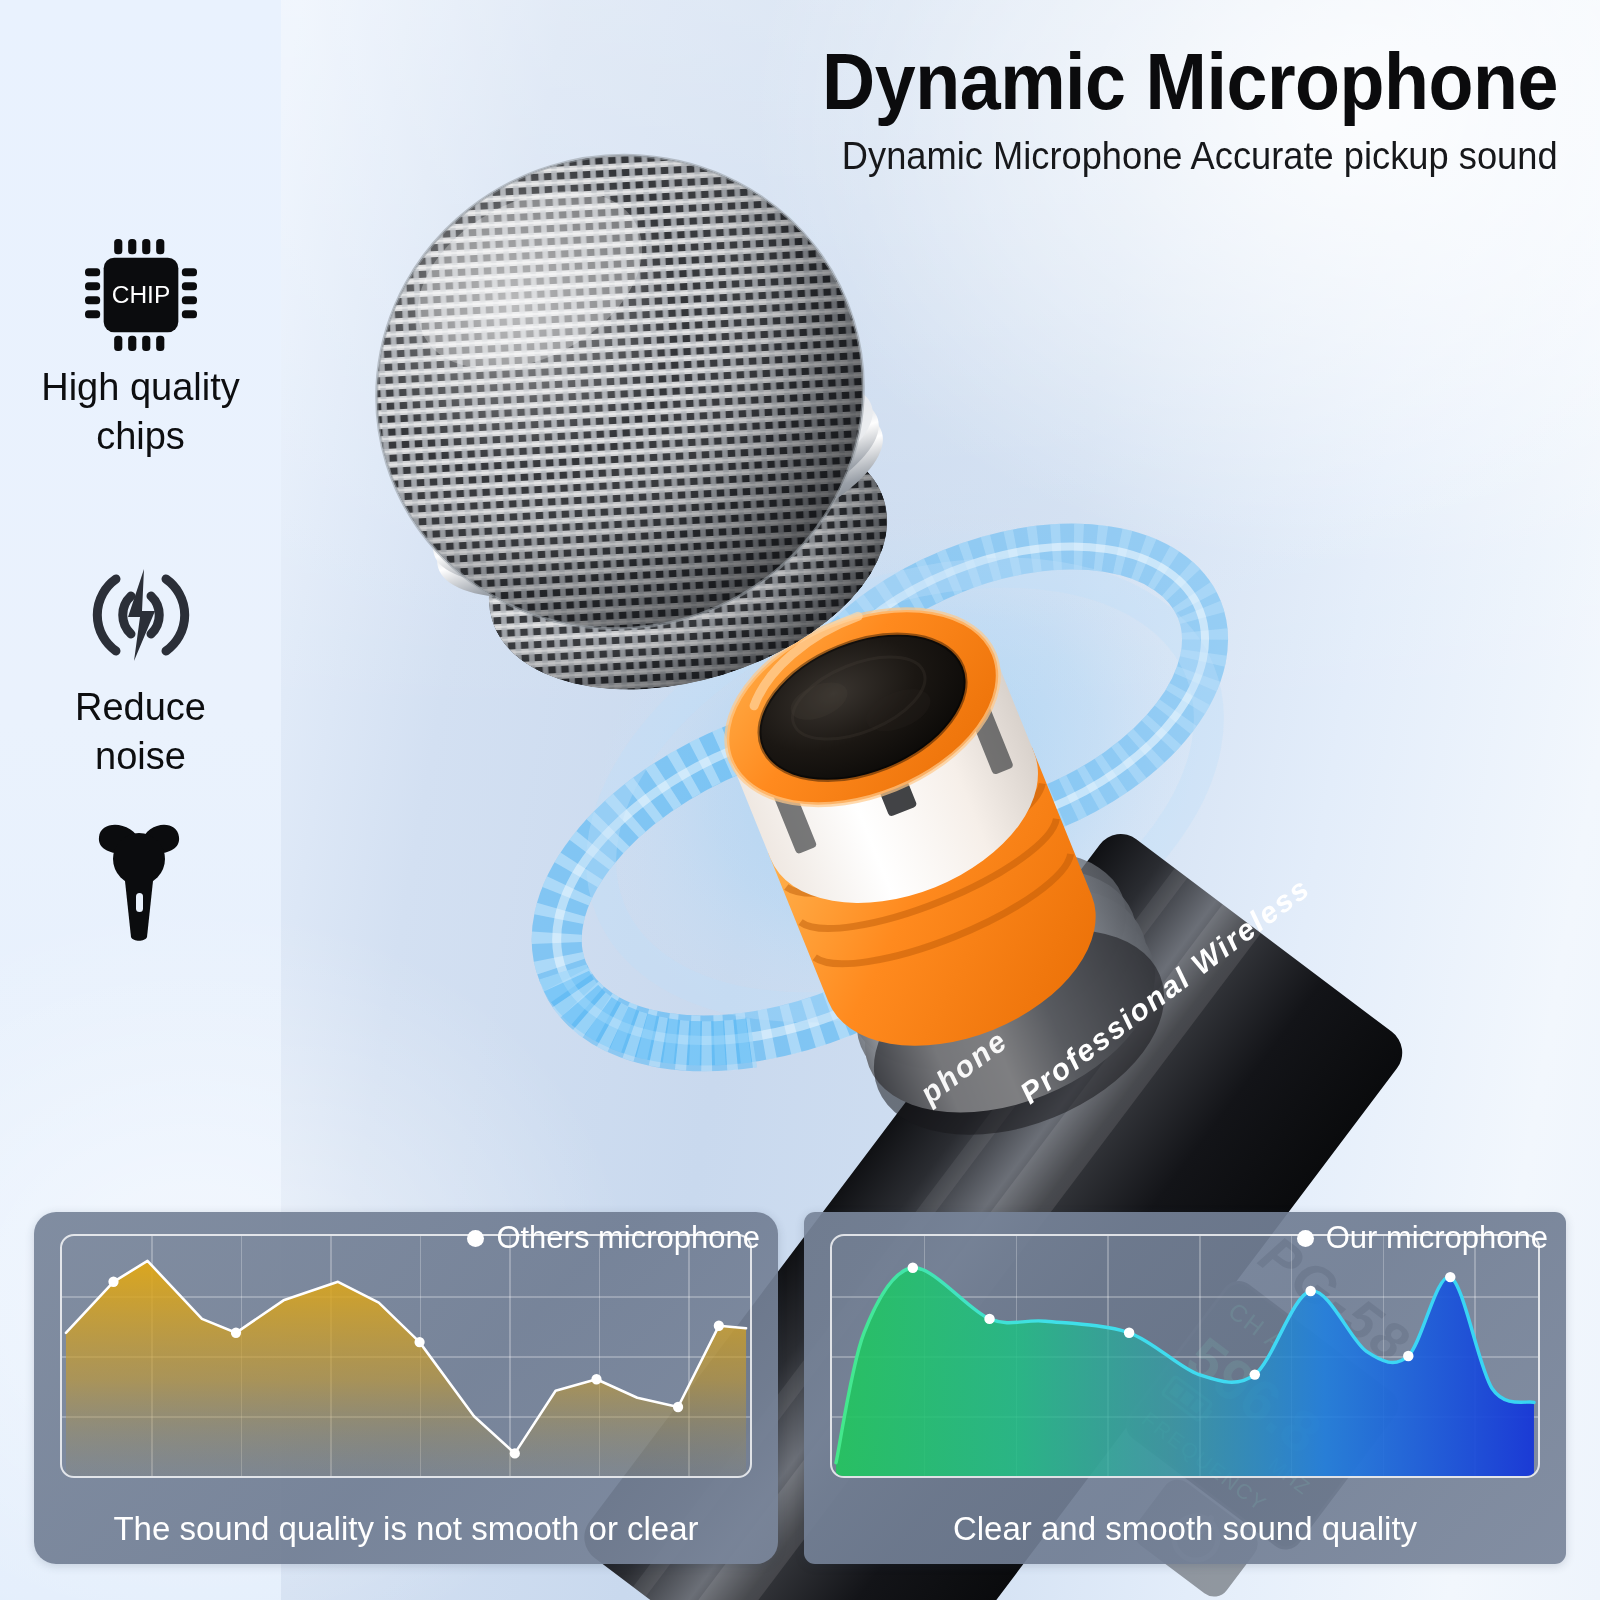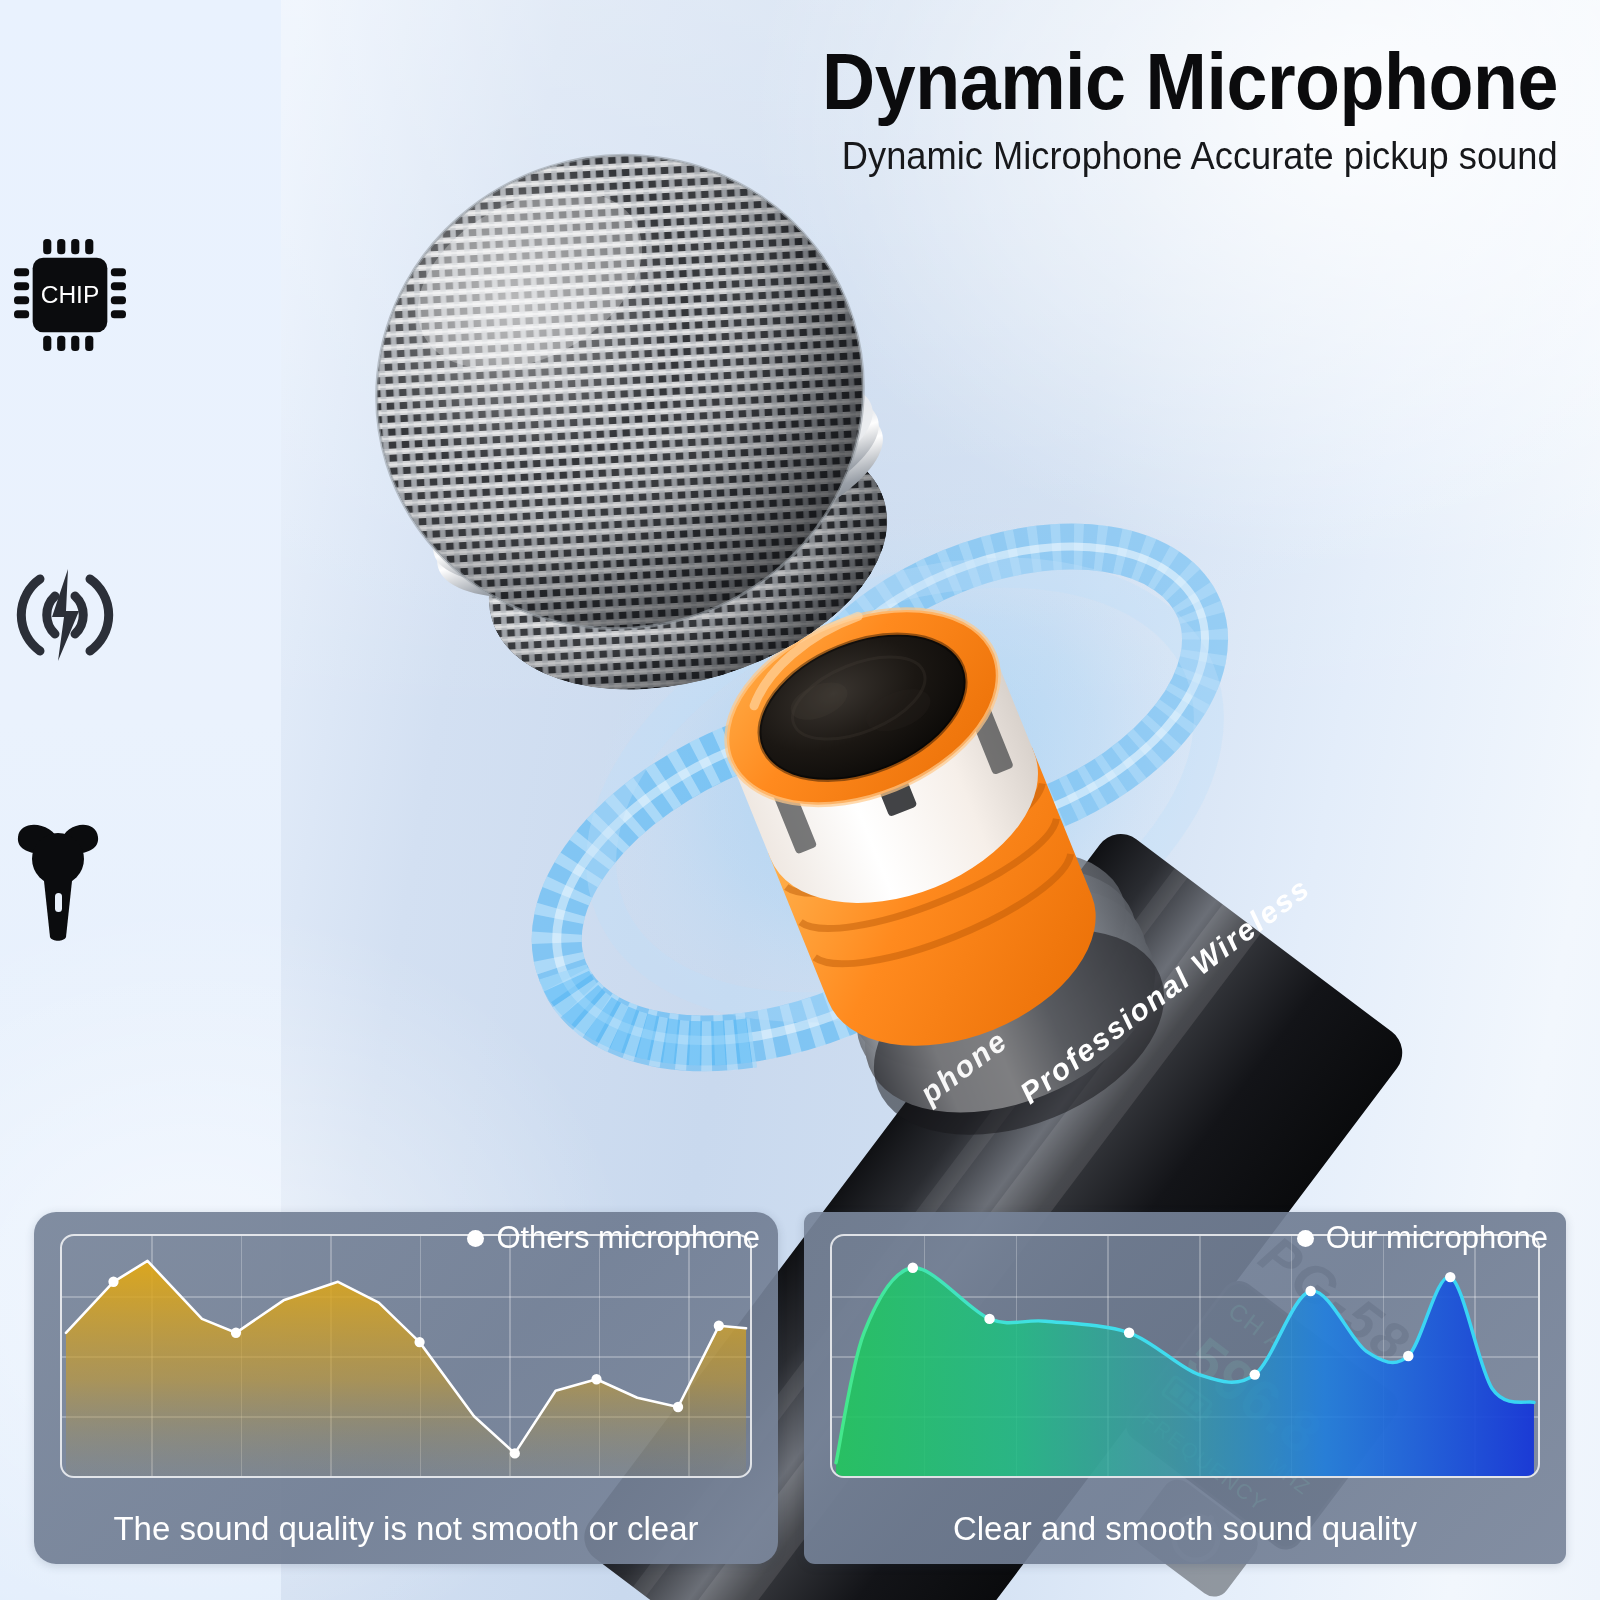--- a/index.html
+++ b/index.html
@@ -41,21 +41,21 @@
   }
   .subtitle{
     position:absolute;top:134px;right:10px;
     font-size:39px;color:#17181b;white-space:nowrap;
     transform:scaleX(.93);transform-origin:right center;
   }
 
   
   .features{position:absolute;left:0;top:235px;width:281px;}
   .feature{width:281px;text-align:center;position:absolute;}
-  .feature .ficon{height:120px;display:flex;align-items:center;}
+  .feature .ficon{height:120px;display:flex;align-items:center;justify-content:center;}
   .feature .flabel{
     font-size:38px;line-height:1.28;color:#0d0e10;margin-top:8px;white-space:pre-line;
   }
   #f0{top:0px;}
   #f1{top:320px;}
   #f2{top:580px;}
 
   
   .card{
     position:absolute;top:1212px;height:352px;border-radius:22px;
@@ -324,34 +324,38 @@
               <rect x="12" y="73" width="13" height="7" rx="3"></rect>
               <rect x="95" y="37" width="13" height="7" rx="3"></rect>
               <rect x="95" y="49" width="13" height="7" rx="3"></rect>
               <rect x="95" y="61" width="13" height="7" rx="3"></rect>
               <rect x="95" y="73" width="13" height="7" rx="3"></rect>
             </g>
           </g>
           <text x="60" y="67" text-anchor="middle" font-family="Liberation Sans, sans-serif" font-size="21" fill="#ffffff">CHIP</text>
         </svg>
       </div>
+      <div class="flabel">High quality
+chips</div>
     </div>
 
     <div class="feature" id="f1">
       <div class="ficon">
         <svg width="130" height="112" viewBox="0 0 130 112">
           <g fill="none" stroke="#2b2f38" stroke-width="9" stroke-linecap="round">
             <path d="M40 20 A44 44 0 0 0 40 92"></path>
             <path d="M55 37 A26 26 0 0 0 55 75"></path>
             <path d="M90 20 A44 44 0 0 1 90 92"></path>
             <path d="M75 37 A26 26 0 0 1 75 75"></path>
           </g>
           <path d="M68 10 L52 58 L64 58 L58 102 L79 52 L66 52 Z" fill="#2b2f38"></path>
         </svg>
       </div>
+      <div class="flabel">Reduce
+noise</div>
     </div>
 
     <div class="feature" id="f2">
       <div class="ficon">
         <svg width="120" height="140" viewBox="0 0 120 140">
           <g fill="#0b0c0e">
             <path d="M60 38 C52 16 20 14 18 32 C16 48 40 52 58 46 C76 52 100 48 98 32 C96 14 66 16 60 38 Z
                      M60 44 C54 26 26 24 24 34 C22 44 44 46 58 42 C72 46 94 44 92 34 C90 24 64 26 60 44 Z"></path>
             <circle cx="58" cy="54" r="26"></circle>
             <path d="M44 76 L72 76 L66 132 C64 137 52 137 50 132 Z"></path>

